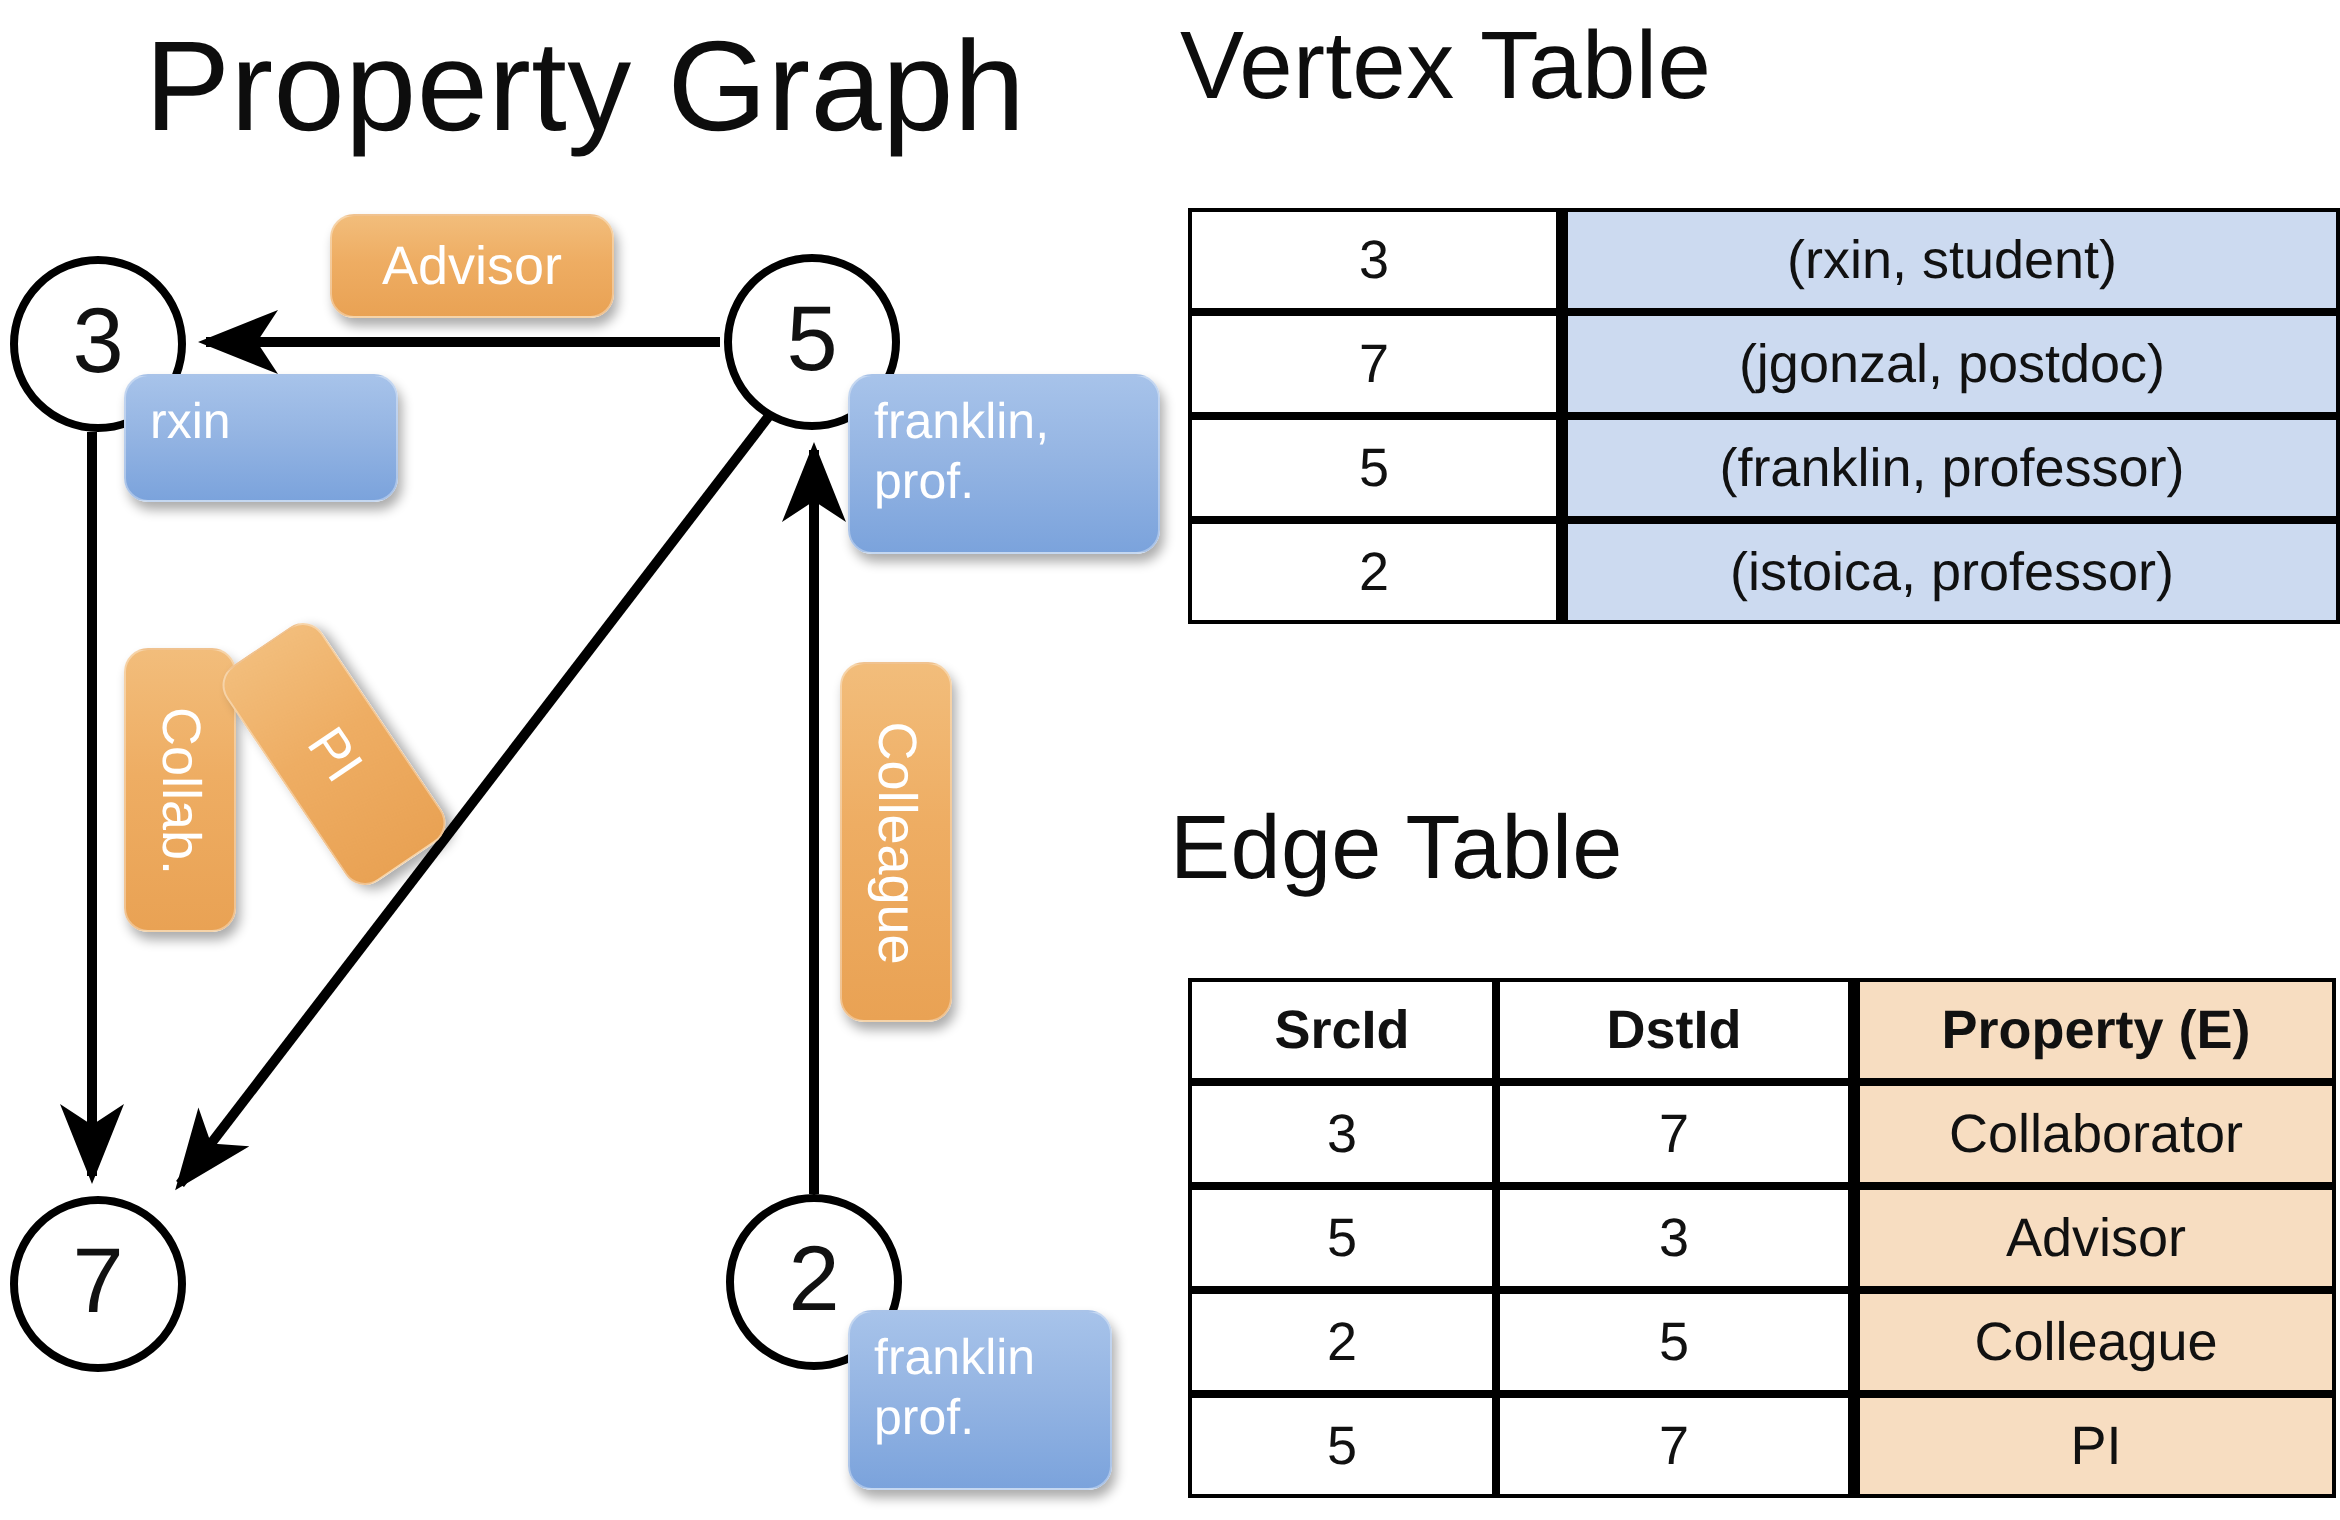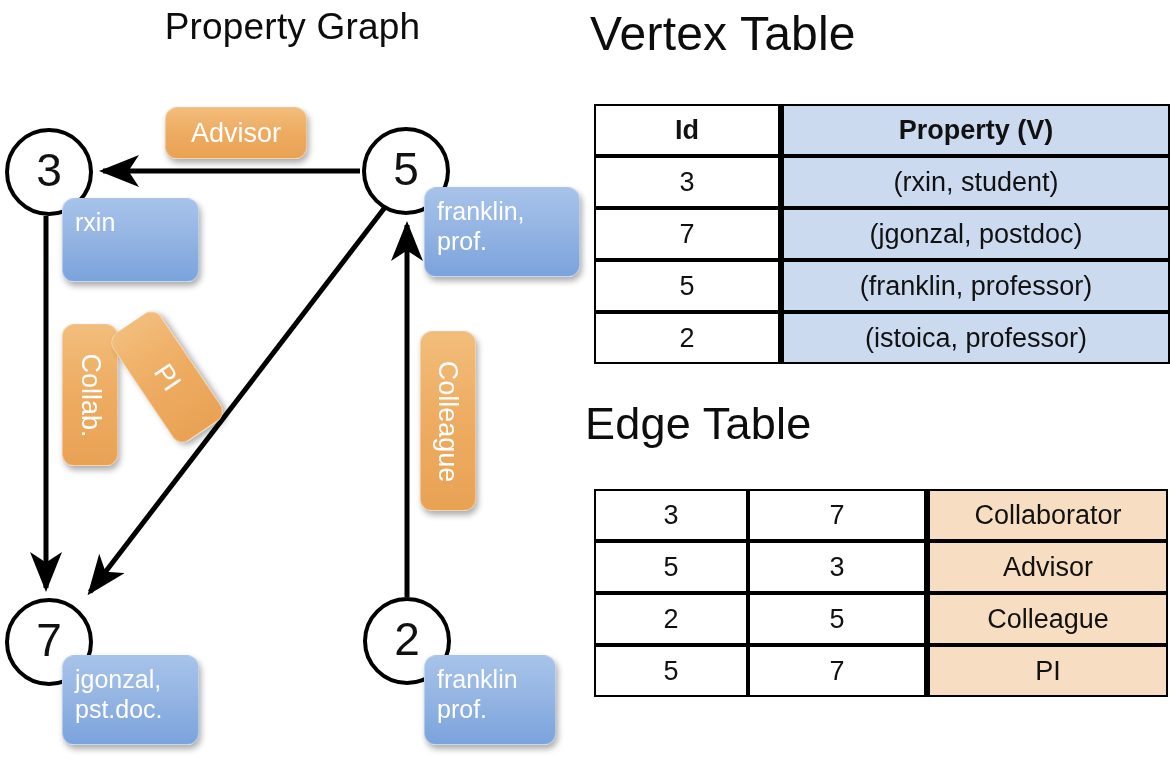--- a/index.html
+++ b/index.html
@@ -4,21 +4,21 @@
 <style>
   html,body{margin:0;padding:0;background:#ffffff;}
   body{
     width:1170px;height:760px;position:relative;overflow:hidden;
     font-family:"Liberation Sans", sans-serif;color:#000;
   }
   .title{
     position:absolute;font-weight:400;color:#0d0d0d;
     white-space:nowrap;letter-spacing:.2px;
   }
-  #title-property-graph{left:0;top:6px;width:585px;text-align:center;font-size:37px;}
+  #title-property-graph{left:0;top:6px;width:585px;text-align:center;font-size:64px;}
   #title-vertex-table{left:590px;top:6px;width:585px;text-align:left;font-size:48px;}
   #title-edge-table{left:585px;top:398px;width:585px;text-align:left;font-size:45px;}
 
   
   #graph-panel{position:absolute;left:0;top:0;width:585px;height:760px;}
   #graph-edges{position:absolute;left:0;top:0;width:585px;height:760px;}
 
   .node{
     position:absolute;width:88px;height:88px;border-radius:50%;
     background:#fff;border:4px solid #000;box-sizing:border-box;
@@ -108,30 +108,26 @@
   <div class="node" id="node-5" style="left:362px;top:127px;">
     <span>5</span>
   </div>
   <div class="node" id="node-7" style="left:5px;  top:598px;">
     <span>7</span>
   </div>
   <div class="node" id="node-2" style="left:363px;top:597px;">
     <span>2</span>
   </div>
 
-  <div class="vbox" id="vbox-3" style="left:62px;top:198px;width:137px;height:84px;">
+  <div class="vbox" id="vbox-3" style="left:62px;top:187px;width:137px;height:64px;">
     <div>rxin</div>
   </div>
   <div class="vbox" id="vbox-5" style="left:424px;top:187px;width:156px;height:90px;">
     <div>franklin,</div>
     <div>prof.</div>
-  </div>
-  <div class="vbox" id="vbox-7" style="left:62px;top:655px;width:137px;height:90px;">
-    <div>jgonzal,</div>
-    <div>pst.doc.</div>
   </div>
   <div class="vbox" id="vbox-2" style="left:424px;top:655px;width:132px;height:90px;">
     <div>franklin</div>
     <div>prof.</div>
   </div>
 
   <div class="ebox" id="edge-label-advisor">
     <span class="lbl">Advisor</span>
   </div>
   <div class="ebox" id="edge-label-collab">
@@ -140,24 +136,20 @@
   <div class="ebox" id="edge-label-pi">
     <span class="lbl">PI</span>
   </div>
   <div class="ebox" id="edge-label-colleague">
     <span class="lbl">Colleague</span>
   </div>
 </div>
 
 <table class="tbl" id="vertex-table">
   <tbody>
-      <tr>
-    <td class="hdr c-id">Id</td>
-    <td class="hdr c-prop blue sep">Property (V)</td>
-  </tr>
   <tr>
     <td class="c-id">3</td>
     <td class="c-prop blue sep">(rxin, student)</td>
   </tr>
   <tr>
     <td class="c-id">7</td>
     <td class="c-prop blue sep">(jgonzal, postdoc)</td>
   </tr>
   <tr>
     <td class="c-id">5</td>
@@ -165,20 +157,25 @@
   </tr>
   <tr>
     <td class="c-id">2</td>
     <td class="c-prop blue sep">(istoica, professor)</td>
   </tr>
 </tbody>
   </table>
 
 <table class="tbl" id="edge-table">
   <tbody>
+      <tr>
+    <td class="hdr c-src">SrcId</td>
+    <td class="hdr c-dst">DstId</td>
+    <td class="hdr c-prop peach sep">Property (E)</td>
+  </tr>
   <tr>
     <td class="c-src">3</td>
     <td class="c-dst">7</td>
     <td class="c-prop peach sep">Collaborator</td>
   </tr>
   <tr>
     <td class="c-src">5</td>
     <td class="c-dst">3</td>
     <td class="c-prop peach sep">Advisor</td>
   </tr>

